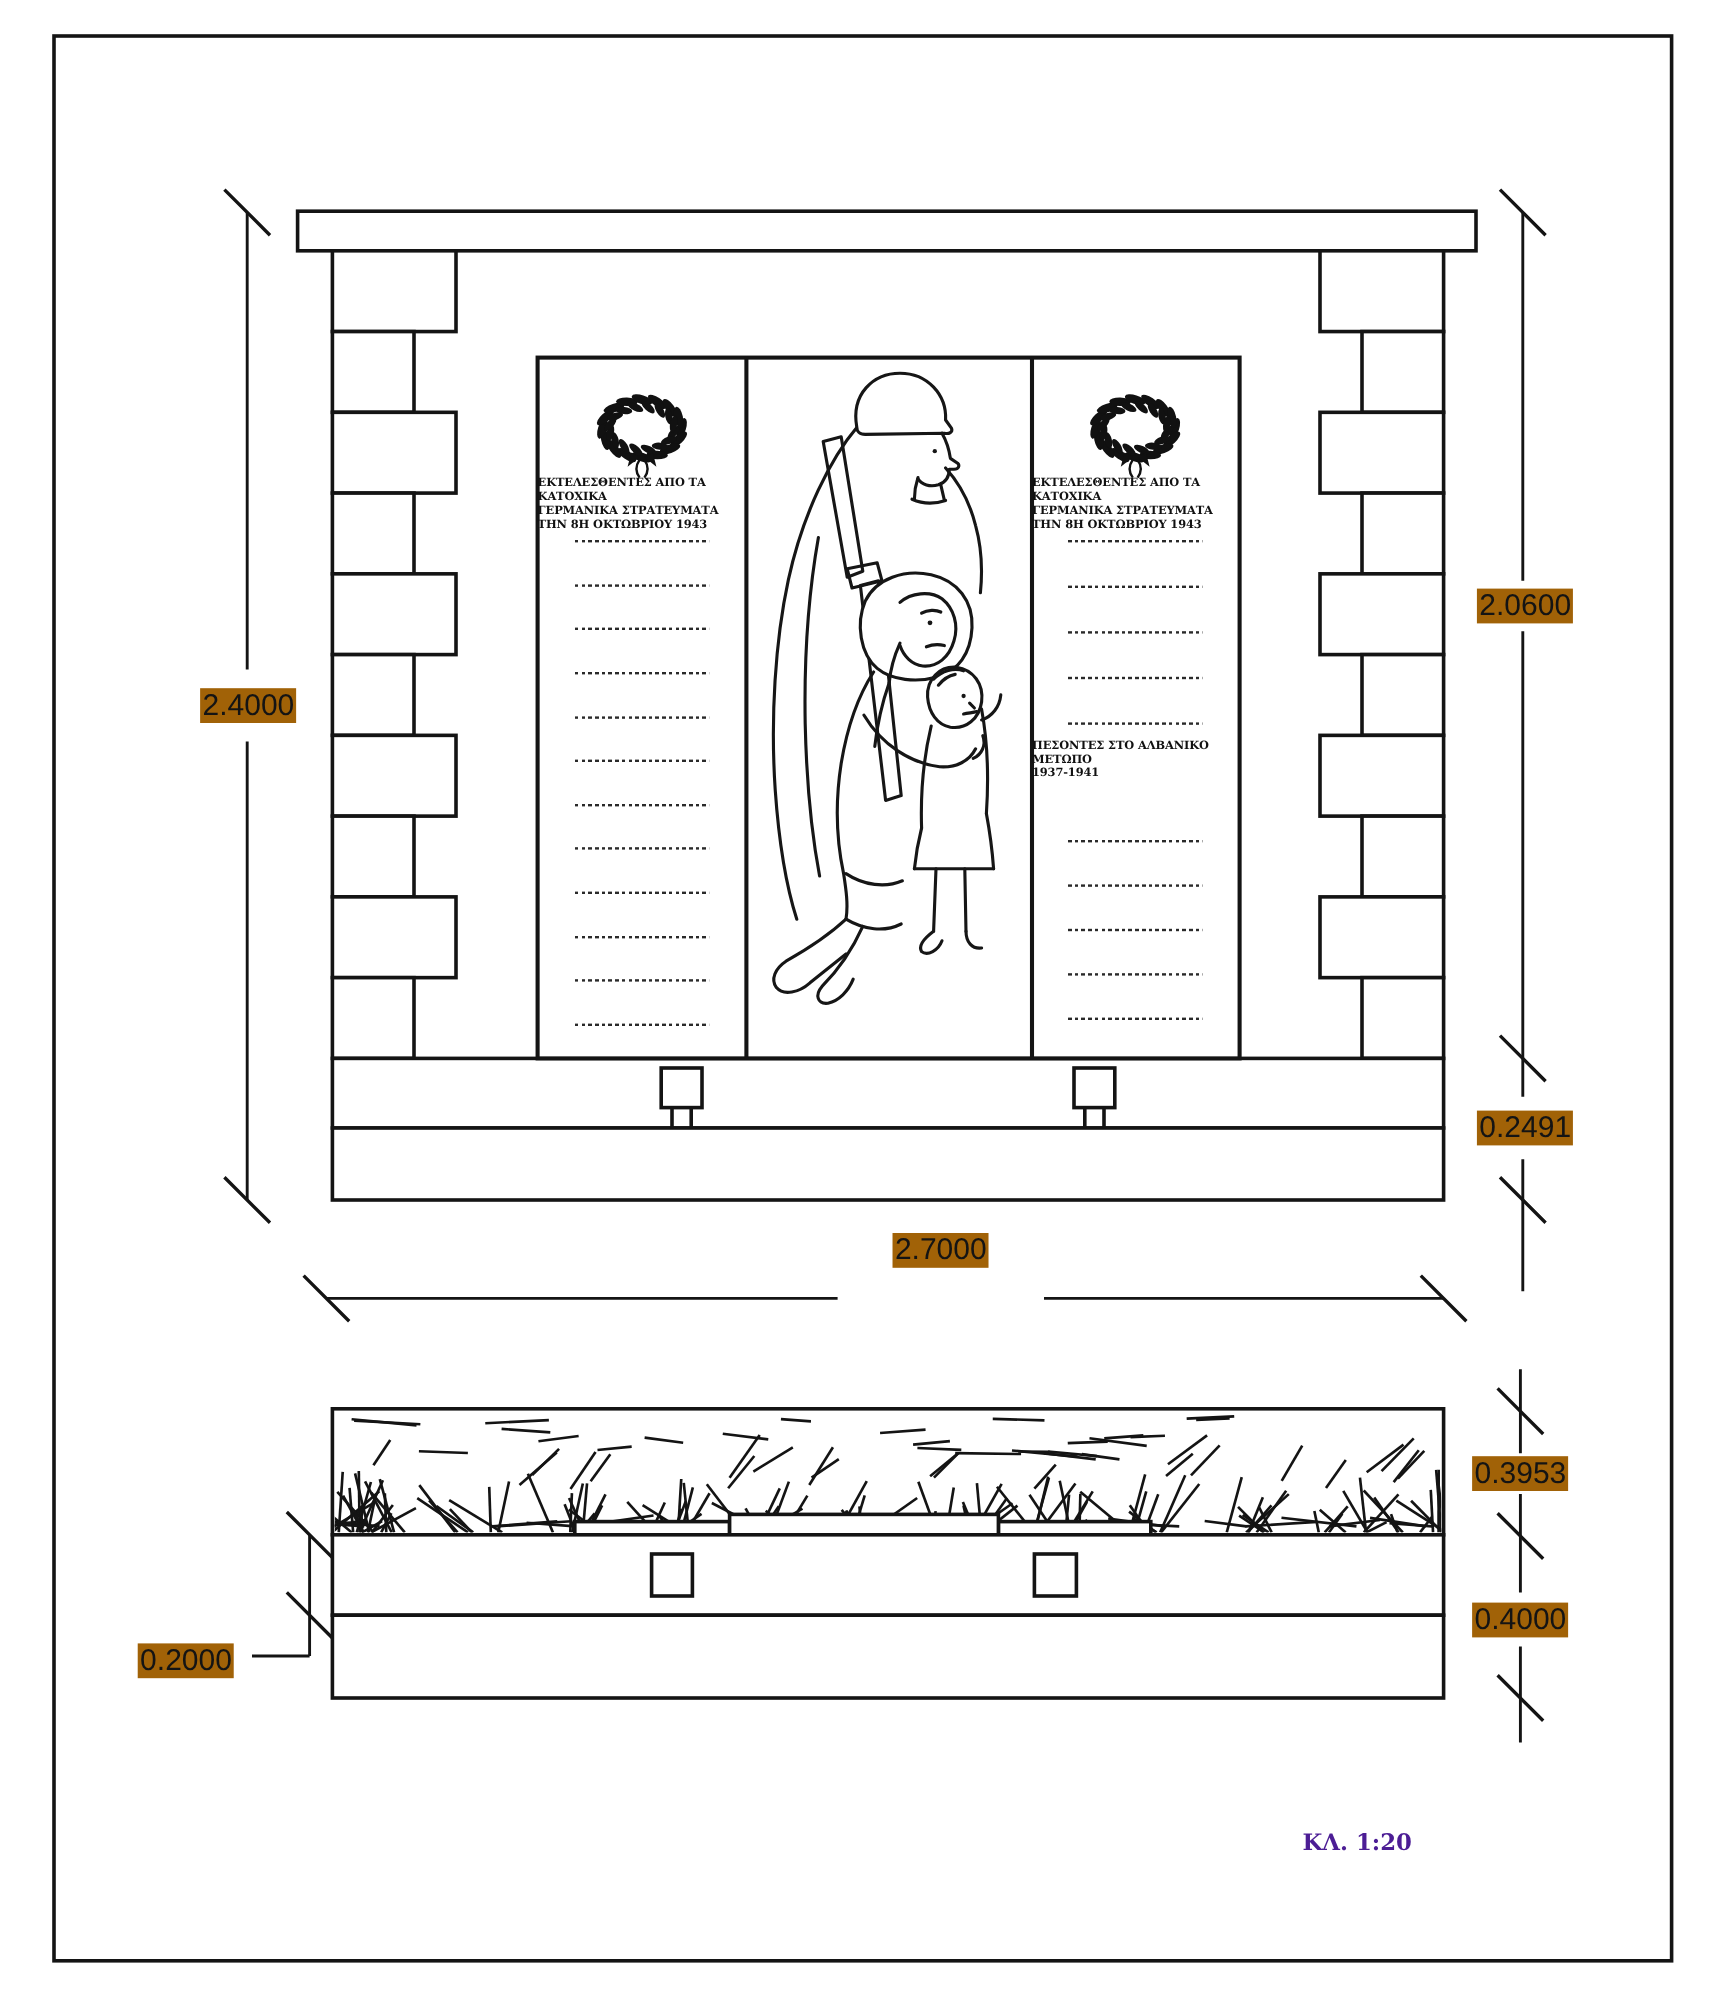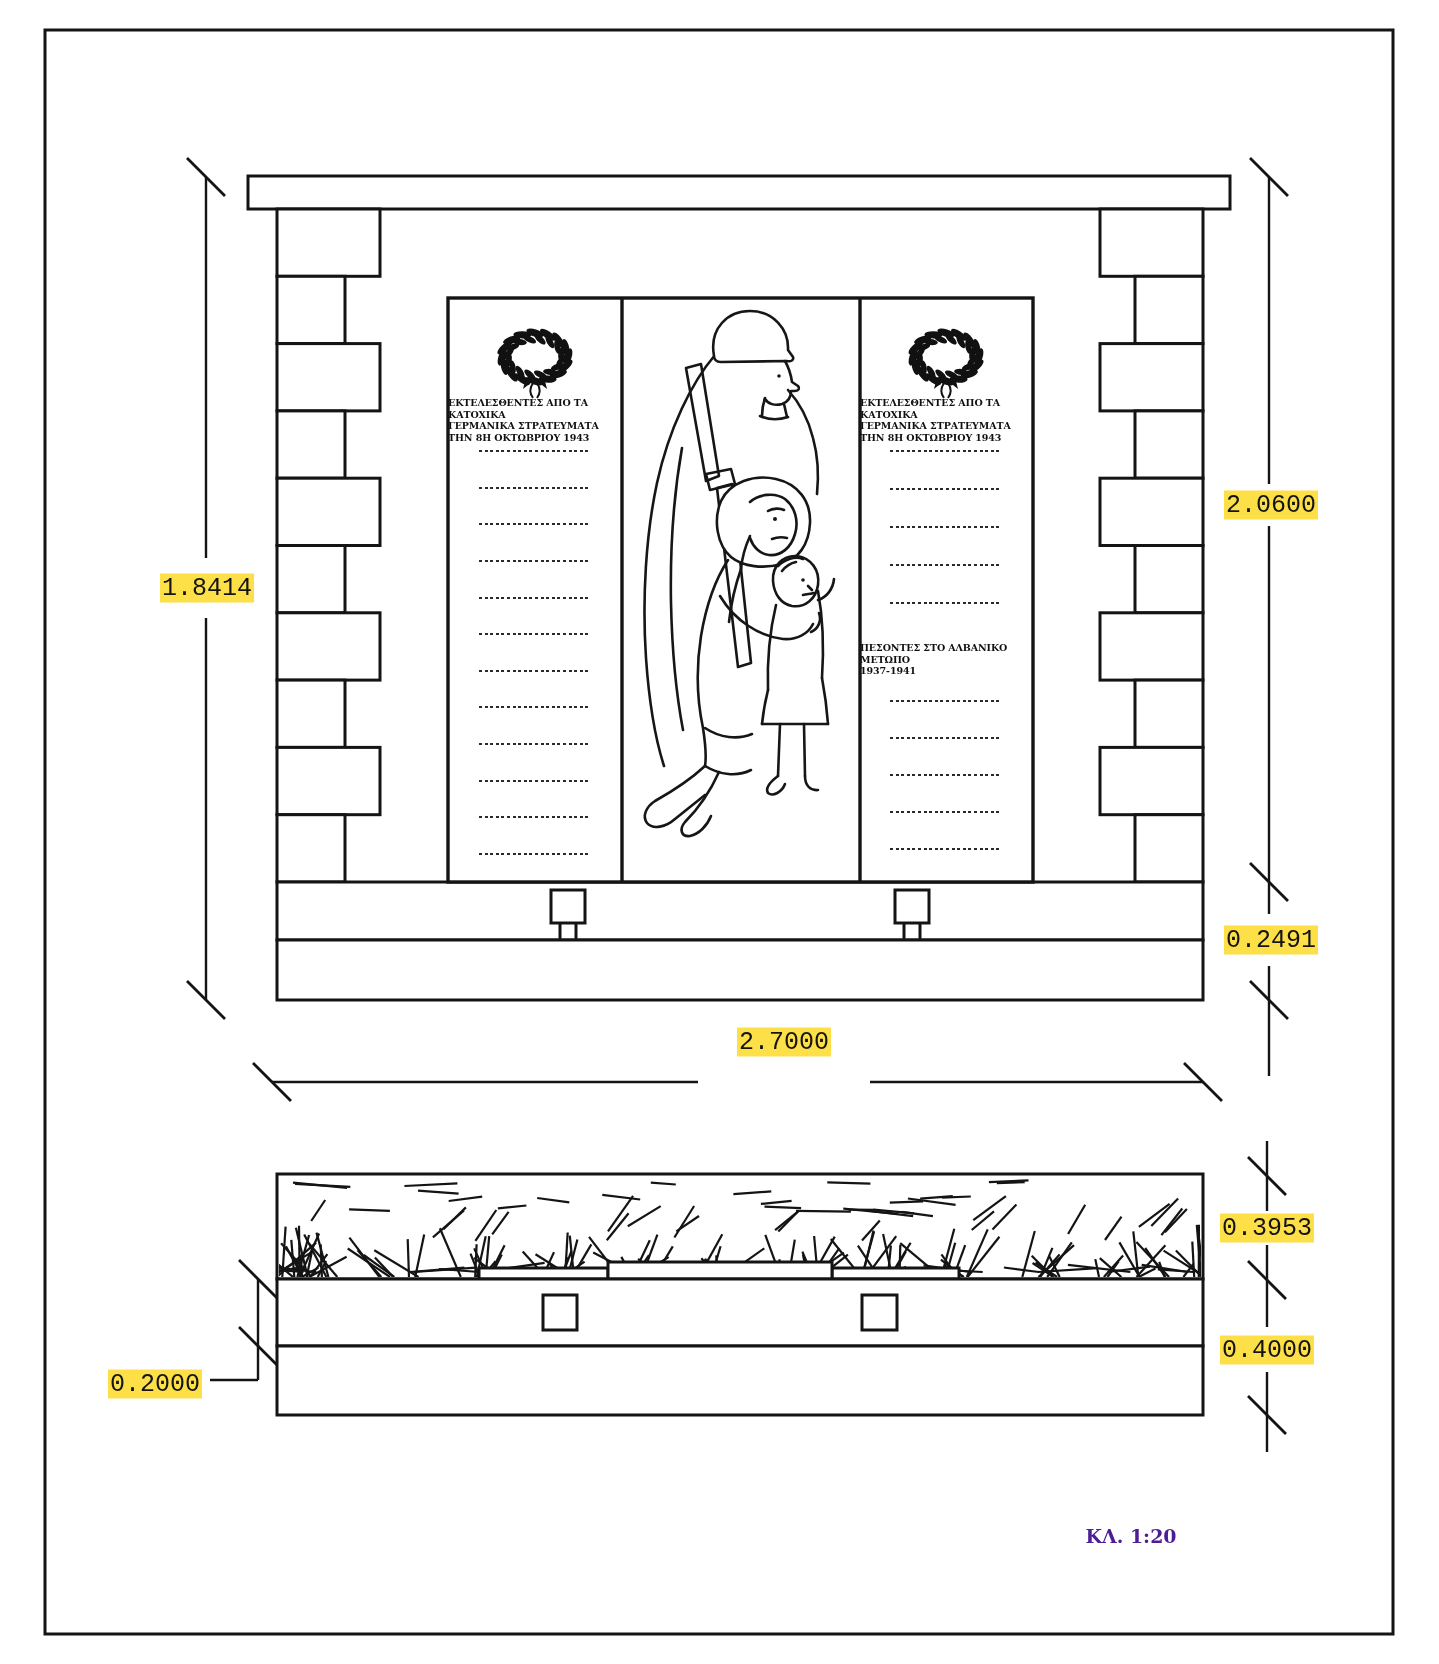--- a/index.html
+++ b/index.html
@@ -1,20 +1,20 @@
 <!DOCTYPE html>
 <html><head>
 <meta charset="utf-8">
 <style>
   html,body{margin:0;padding:0;background:#fff;}
   .page{position:relative;width:1439px;height:1664px;background:#fff;overflow:hidden;
         font-family:"Liberation Sans",sans-serif;color:#141414;}
   svg.art{position:absolute;left:0;top:0;}
   .dim{position:absolute;transform:translate(-50%,-50%);font-size:25px;color:#141414;
-       background:#fde047;padding:0 2px;white-space:nowrap;font-family:Liberation Mono, monospace;}
+       background:#a16207;padding:0 2px;white-space:nowrap;}
   .plq-head{position:absolute;text-align:left;font-family:"DejaVu Serif",serif;
        font-weight:700;font-size:9.5px;line-height:11.5px;letter-spacing:-0.1px;color:#111;}
   .plq-head span{display:block;}
   .namesline{position:absolute;width:112px;height:2px;
        background:repeating-linear-gradient(90deg,#2a2a2a 0 3px,transparent 3px 5.6px);}
   .scale-note{position:absolute;transform:translate(-50%,-50%);font-family:"DejaVu Serif",serif;
        font-weight:700;font-size:19px;color:#4c1d95;white-space:nowrap;}
 </style>
 </head>
 <body>
@@ -426,39 +426,39 @@
       <rect x="479" y="1268" width="129" height="11"></rect>
       <rect x="832" y="1268" width="127" height="11"></rect>
       <rect x="608" y="1262" width="224" height="17"></rect>
       <rect x="277" y="1279" width="926" height="67"></rect>
       <rect x="543" y="1295" width="34" height="35"></rect>
       <rect x="862" y="1295" width="35" height="35"></rect>
       <rect x="277" y="1346" width="926" height="69"></rect>
     </g>
   </svg>
 
-  <div class="dim" style="left:207px;top:588px">1.8414</div>
+  <div class="dim" style="left:207px;top:588px">2.4000</div>
   <div class="dim" style="left:1271px;top:505px">2.0600</div>
   <div class="dim" style="left:1271px;top:940px">0.2491</div>
   <div class="dim" style="left:784px;top:1042px">2.7000</div>
   <div class="dim" style="left:1267px;top:1228px">0.3953</div>
   <div class="dim" style="left:1267px;top:1350px">0.4000</div>
   <div class="dim" style="left:155px;top:1384px">0.2000</div>
 
   <div class="plq-head" style="left:448px;top:397px;width:174px">
     <span>ΕΚΤΕΛΕΣΘΕΝΤΕΣ ΑΠΟ ΤΑ ΚΑΤΟΧΙΚΑ</span>
     <span>ΓΕΡΜΑΝΙΚΑ ΣΤΡΑΤΕΥΜΑΤΑ</span>
     <span>ΤΗΝ 8Η ΟΚΤΩΒΡΙΟΥ 1943</span>
   </div>
   <div class="plq-head" style="left:860px;top:397px;width:173px">
     <span>ΕΚΤΕΛΕΣΘΕΝΤΕΣ ΑΠΟ ΤΑ ΚΑΤΟΧΙΚΑ</span>
     <span>ΓΕΡΜΑΝΙΚΑ ΣΤΡΑΤΕΥΜΑΤΑ</span>
     <span>ΤΗΝ 8Η ΟΚΤΩΒΡΙΟΥ 1943</span>
   </div>
-  <div class="plq-head" style="left:860px;top:642px;width:173px">
+  <div class="plq-head" style="left:860px;top:616px;width:173px">
     <span>ΠΕΣΟΝΤΕΣ ΣΤΟ ΑΛΒΑΝΙΚΟ ΜΕΤΩΠΟ</span>
     <span>1937-1941</span>
   </div>
 
   <div class="scale-note" style="left:1131px;top:1536px">ΚΛ. 1:20</div>
 <div class="namesline" style="left: 479px; top: 450px;"></div>
     <div class="namesline" style="left: 479px; top: 487px;"></div>
     <div class="namesline" style="left: 479px; top: 523px;"></div>
     <div class="namesline" style="left: 479px; top: 560px;"></div>
     <div class="namesline" style="left: 479px; top: 597px;"></div>

